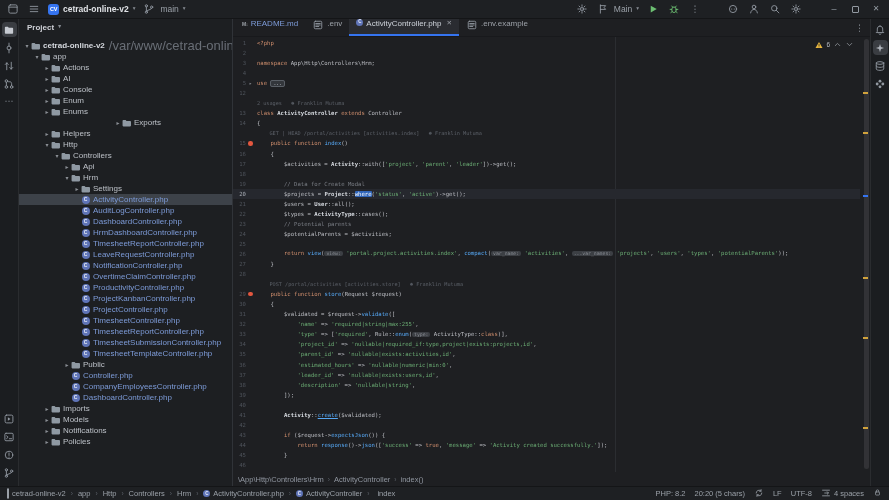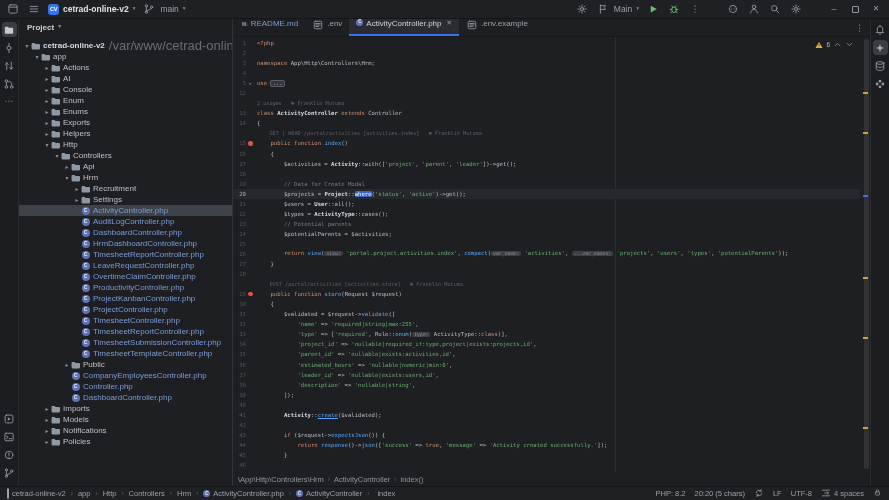--- a/index.html
+++ b/index.html
@@ -332,21 +332,21 @@
           </div>
           <div class="trow" style="padding-left: 24px;">
             <span class="tchev">▸</span>
             <span class="tico">
               <svg class="folder-svg" width="9" height="8" viewBox="0 0 16 14">
                 <path d="M1 3c0-.8.6-1.4 1.4-1.4h4l1.6 2h6.6c.8 0 1.4.6 1.4 1.4v6.6c0 .8-.6 1.4-1.4 1.4H2.4A1.4 1.4 0 011 11.6z" fill="#8f99a3"></path>
               </svg>
             </span>
             <span class="tlabel">Enums</span>
           </div>
-          <div class="trow" style="padding-left: 24px;">
+          <div class="trow" style="padding-left: 24px; justify-content: center;">
             <span class="tchev">▸</span>
             <span class="tico">
               <svg class="folder-svg" width="9" height="8" viewBox="0 0 16 14">
                 <path d="M1 3c0-.8.6-1.4 1.4-1.4h4l1.6 2h6.6c.8 0 1.4.6 1.4 1.4v6.6c0 .8-.6 1.4-1.4 1.4H2.4A1.4 1.4 0 011 11.6z" fill="#8f99a3"></path>
               </svg>
             </span>
             <span class="tlabel">Exports</span>
           </div>
           <div class="trow" style="padding-left: 24px;">
             <span class="tchev">▸</span>
@@ -393,29 +393,20 @@
             </span>
             <span class="tlabel">Hrm</span>
           </div>
           <div class="trow" style="padding-left: 54px;">
             <span class="tchev">▸</span>
             <span class="tico">
               <svg class="folder-svg" width="9" height="8" viewBox="0 0 16 14">
                 <path d="M1 3c0-.8.6-1.4 1.4-1.4h4l1.6 2h6.6c.8 0 1.4.6 1.4 1.4v6.6c0 .8-.6 1.4-1.4 1.4H2.4A1.4 1.4 0 011 11.6z" fill="#8f99a3"></path>
               </svg>
             </span>
-            <span class="tlabel">Recruitment</span>
-          </div>
-          <div class="trow" style="padding-left: 54px;">
-            <span class="tchev">▸</span>
-            <span class="tico">
-              <svg class="folder-svg" width="9" height="8" viewBox="0 0 16 14">
-                <path d="M1 3c0-.8.6-1.4 1.4-1.4h4l1.6 2h6.6c.8 0 1.4.6 1.4 1.4v6.6c0 .8-.6 1.4-1.4 1.4H2.4A1.4 1.4 0 011 11.6z" fill="#8f99a3"></path>
-              </svg>
-            </span>
             <span class="tlabel">Settings</span>
           </div>
           <div class="trow selected" style="padding-left: 54px;">
             <span class="tchev"></span>
             <span class="tico">
               <span class="cicon">C</span>
             </span>
             <span class="tlabel file">ActivityController.php</span>
           </div>
           <div class="trow" style="padding-left: 54px;">
@@ -451,20 +442,27 @@
             <span class="tico">
               <span class="cicon">C</span>
             </span>
             <span class="tlabel file">LeaveRequestController.php</span>
           </div>
           <div class="trow" style="padding-left: 54px;">
             <span class="tchev"></span>
             <span class="tico">
               <span class="cicon">C</span>
             </span>
+            <span class="tlabel file">NotificationController.php</span>
+          </div>
+          <div class="trow" style="padding-left: 54px;">
+            <span class="tchev"></span>
+            <span class="tico">
+              <span class="cicon">C</span>
+            </span>
             <span class="tlabel file">OvertimeClaimController.php</span>
           </div>
           <div class="trow" style="padding-left: 54px;">
             <span class="tchev"></span>
             <span class="tico">
               <span class="cicon">C</span>
             </span>
             <span class="tlabel file">ProductivityController.php</span>
           </div>
           <div class="trow" style="padding-left: 54px;">
@@ -516,28 +514,28 @@
                 <path d="M1 3c0-.8.6-1.4 1.4-1.4h4l1.6 2h6.6c.8 0 1.4.6 1.4 1.4v6.6c0 .8-.6 1.4-1.4 1.4H2.4A1.4 1.4 0 011 11.6z" fill="#8f99a3"></path>
               </svg>
             </span>
             <span class="tlabel">Public</span>
           </div>
           <div class="trow" style="padding-left: 44px;">
             <span class="tchev"></span>
             <span class="tico">
               <span class="cicon">C</span>
             </span>
+            <span class="tlabel file">Controller.php</span>
+          </div>
+          <div class="trow" style="padding-left: 44px;">
+            <span class="tchev"></span>
+            <span class="tico">
+              <span class="cicon">C</span>
+            </span>
             <span class="tlabel file">CompanyEmployeesController.php</span>
-          </div>
-          <div class="trow" style="padding-left: 44px;">
-            <span class="tchev"></span>
-            <span class="tico">
-              <span class="cicon">C</span>
-            </span>
-            <span class="tlabel file">Controller.php</span>
           </div>
           <div class="trow" style="padding-left: 44px;">
             <span class="tchev"></span>
             <span class="tico">
               <span class="cicon">C</span>
             </span>
             <span class="tlabel file">DashboardController.php</span>
           </div>
           <div class="trow" style="padding-left: 24px;">
             <span class="tchev">▸</span>

